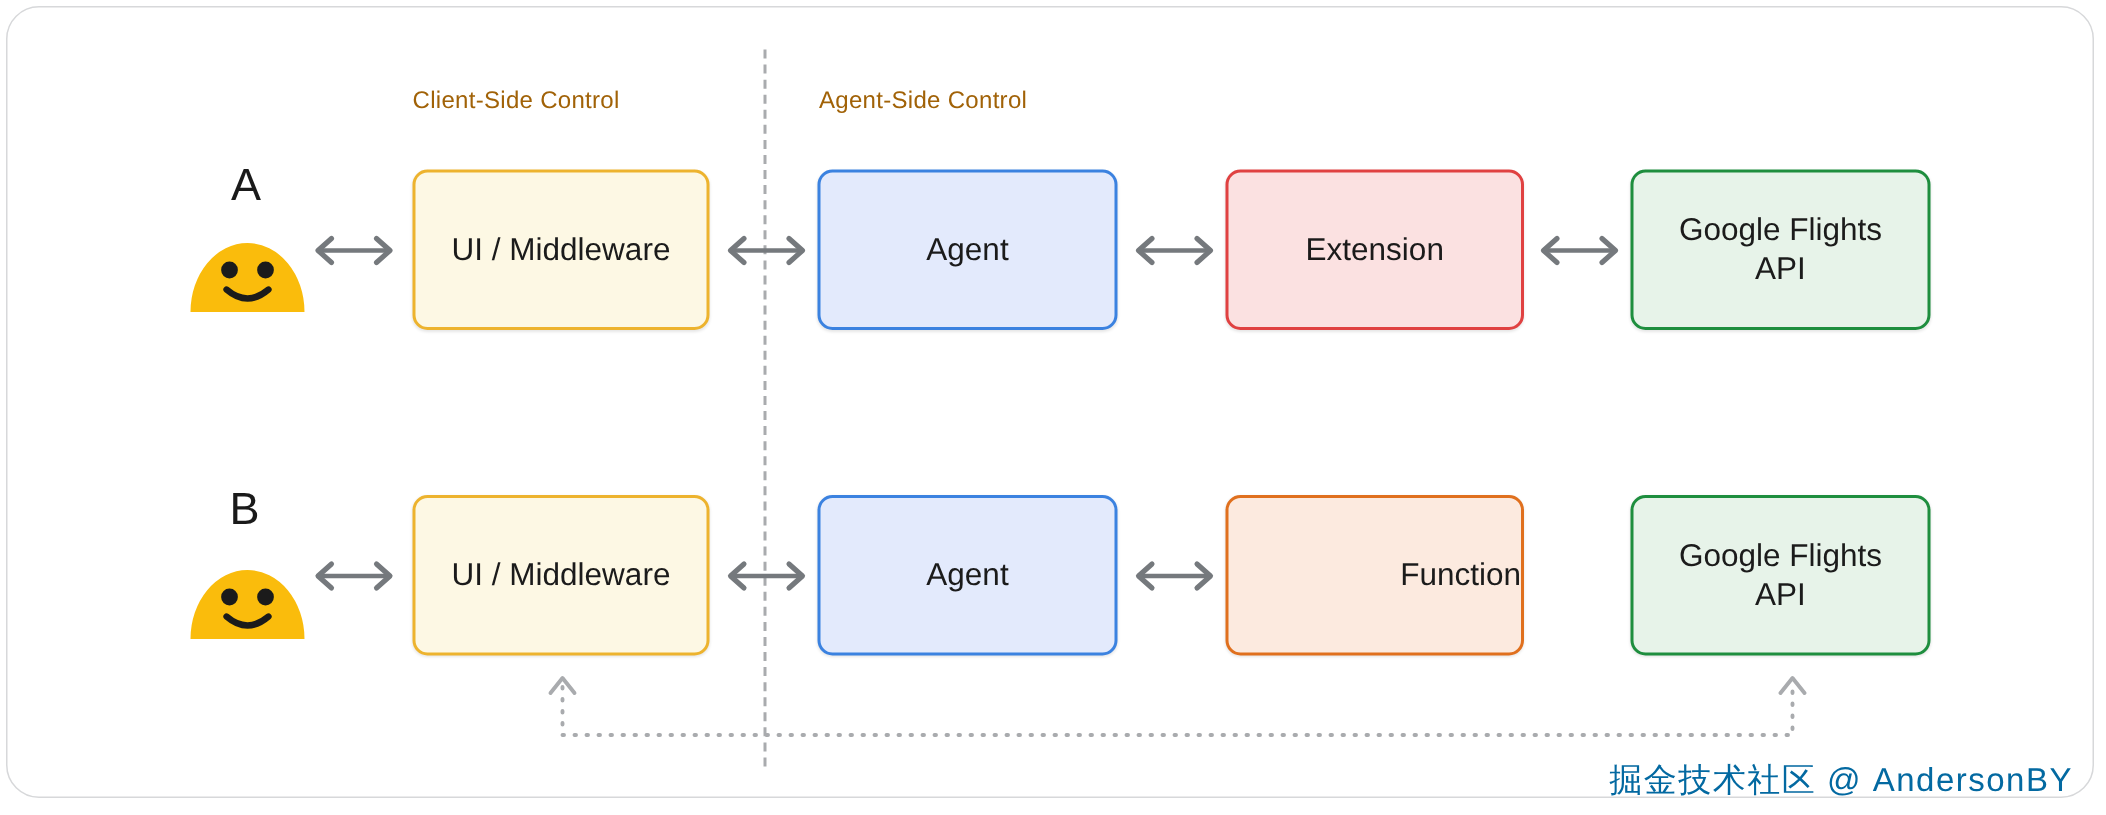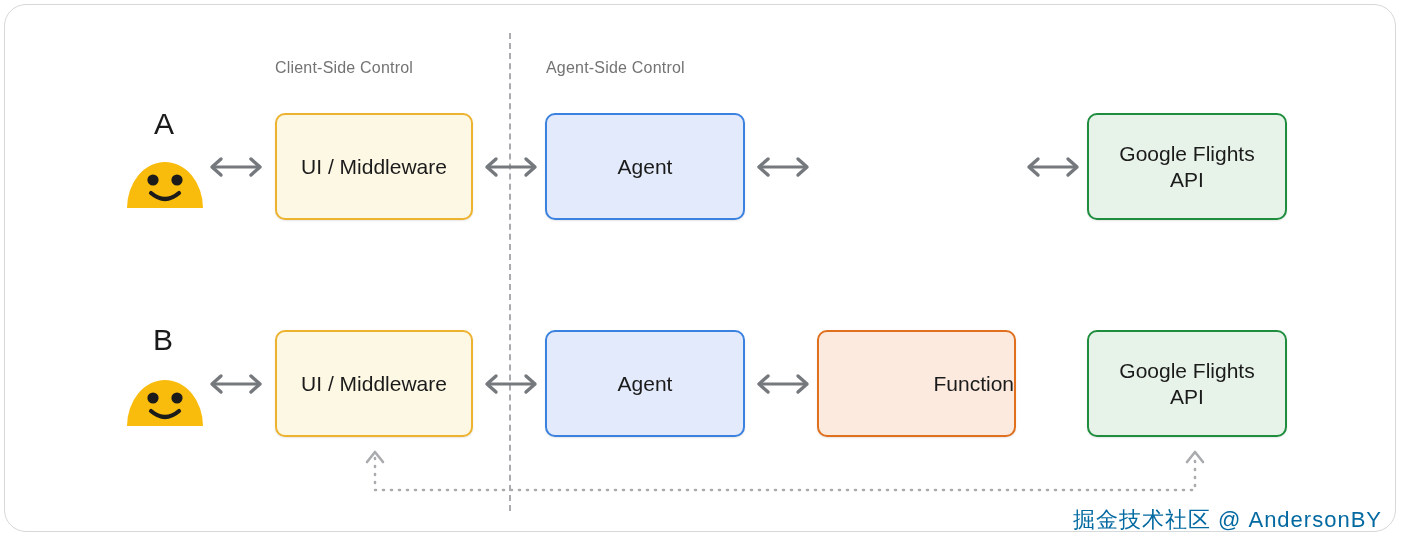--- a/index.html
+++ b/index.html
@@ -33,21 +33,21 @@
     left: 509px;
     top: 33px;
     width: 0;
     height: 478px;
     border-left: 2px dashed #a9abae;
   }
   
   .caption {
     position: absolute;
     font-size: 16px;
-    color: #737373;
+    color: #a16207;
     letter-spacing: .2px;
     white-space: nowrap;
     font-family: "Liberation Sans", sans-serif;
   }
   #cap-client { left: 275px; top: 59px; }
   #cap-agent  { left: 546px; top: 59px; }
 
   
   .row-letter {
     position: absolute;
@@ -163,20 +163,23 @@
   </div>
 
   <div class="arrow" style="left:752px; top:155px; width:62px;">
     <svg viewBox="0 0 62 24" width="62" height="24">
       <line x1="8" y1="12" x2="54" y2="12" stroke="#75797d" stroke-width="3" stroke-linecap="round"></line>
       <polyline points="16,4 7,12 16,20" stroke="#75797d" stroke-width="3.4" fill="none" stroke-linecap="round" stroke-linejoin="round"></polyline>
       <polyline points="46,4 55,12 46,20" stroke="#75797d" stroke-width="3.4" fill="none" stroke-linecap="round" stroke-linejoin="round"></polyline>
     </svg>
   </div>
 
+  <div class="node" id="node-a2" style="left:817px; top:113px; width:199px; height:107px; background:#FBE1E1; border-color:#E04141;">
+    <span>Extension</span>
+  </div>
 
   <div class="arrow" style="left:1022px; top:155px; width:62px;">
     <svg viewBox="0 0 62 24" width="62" height="24">
       <line x1="8" y1="12" x2="54" y2="12" stroke="#75797d" stroke-width="3" stroke-linecap="round"></line>
       <polyline points="16,4 7,12 16,20" stroke="#75797d" stroke-width="3.4" fill="none" stroke-linecap="round" stroke-linejoin="round"></polyline>
       <polyline points="46,4 55,12 46,20" stroke="#75797d" stroke-width="3.4" fill="none" stroke-linecap="round" stroke-linejoin="round"></polyline>
     </svg>
   </div>
 
   <div class="node" id="node-a3" style="left:1087px; top:113px; width:200px; height:107px; background:#E7F3E9; border-color:#1E8E3E;">

